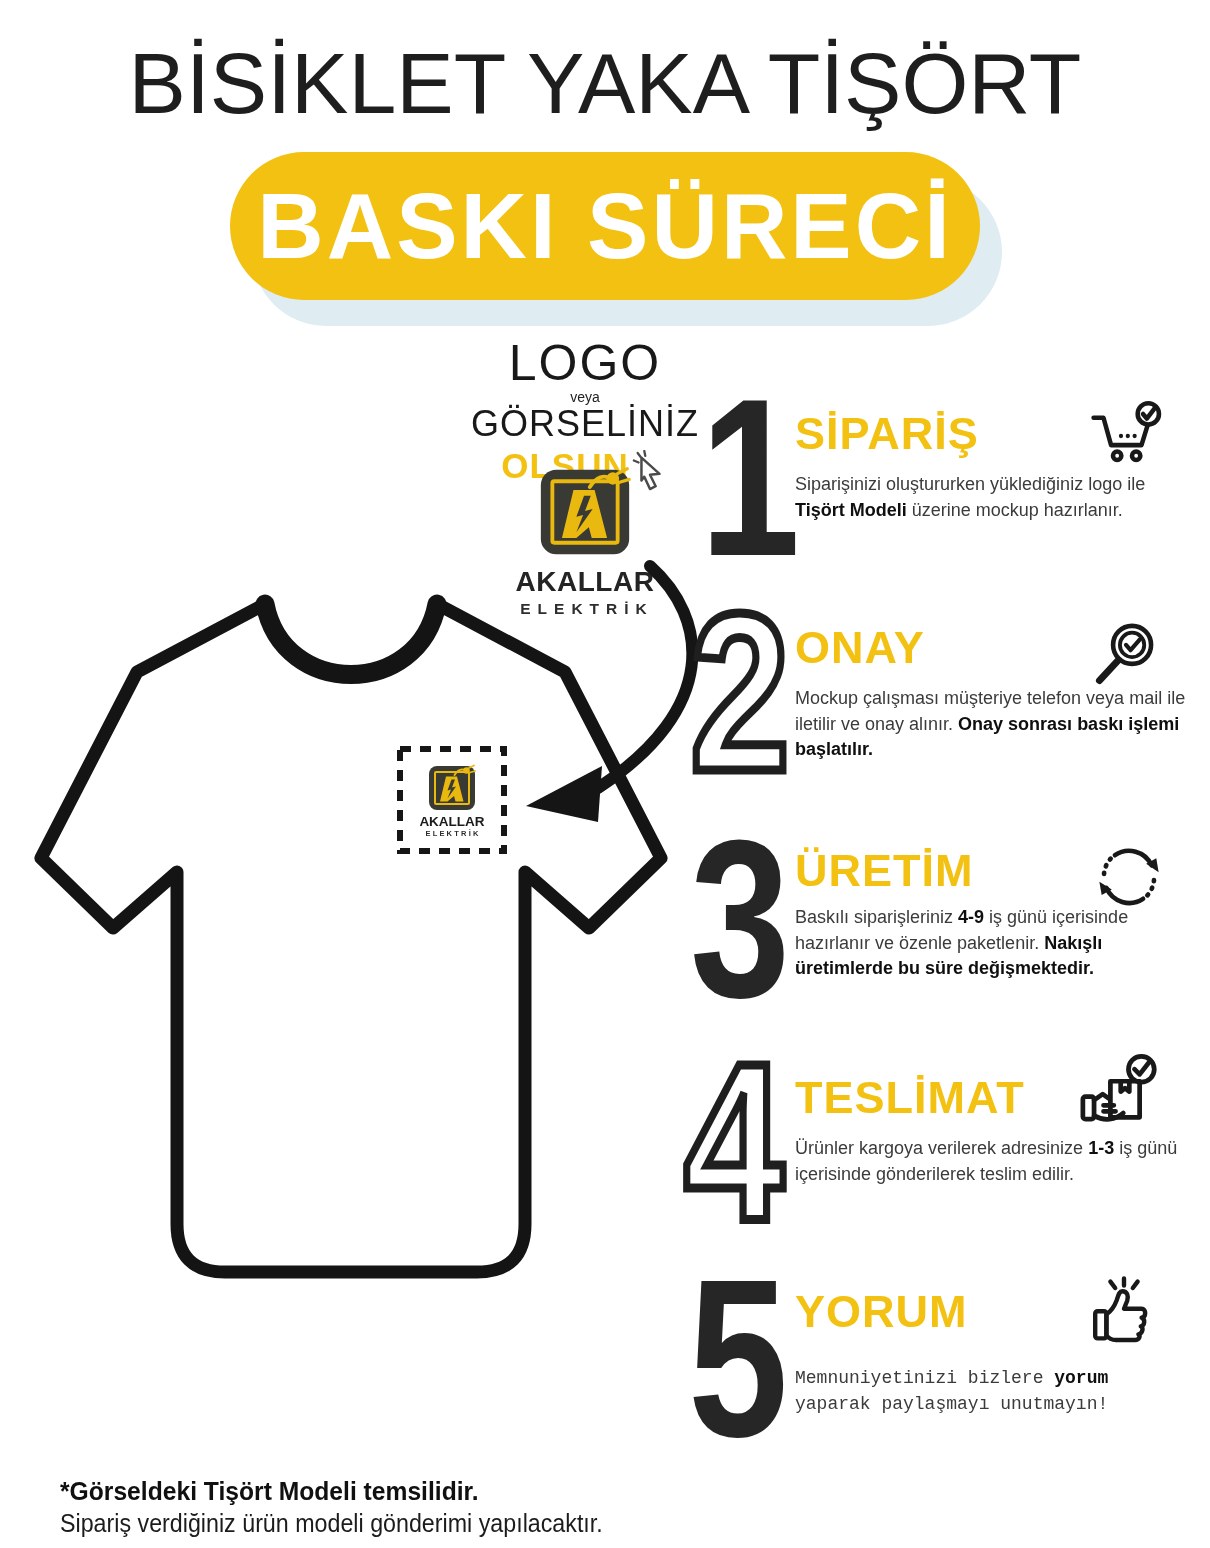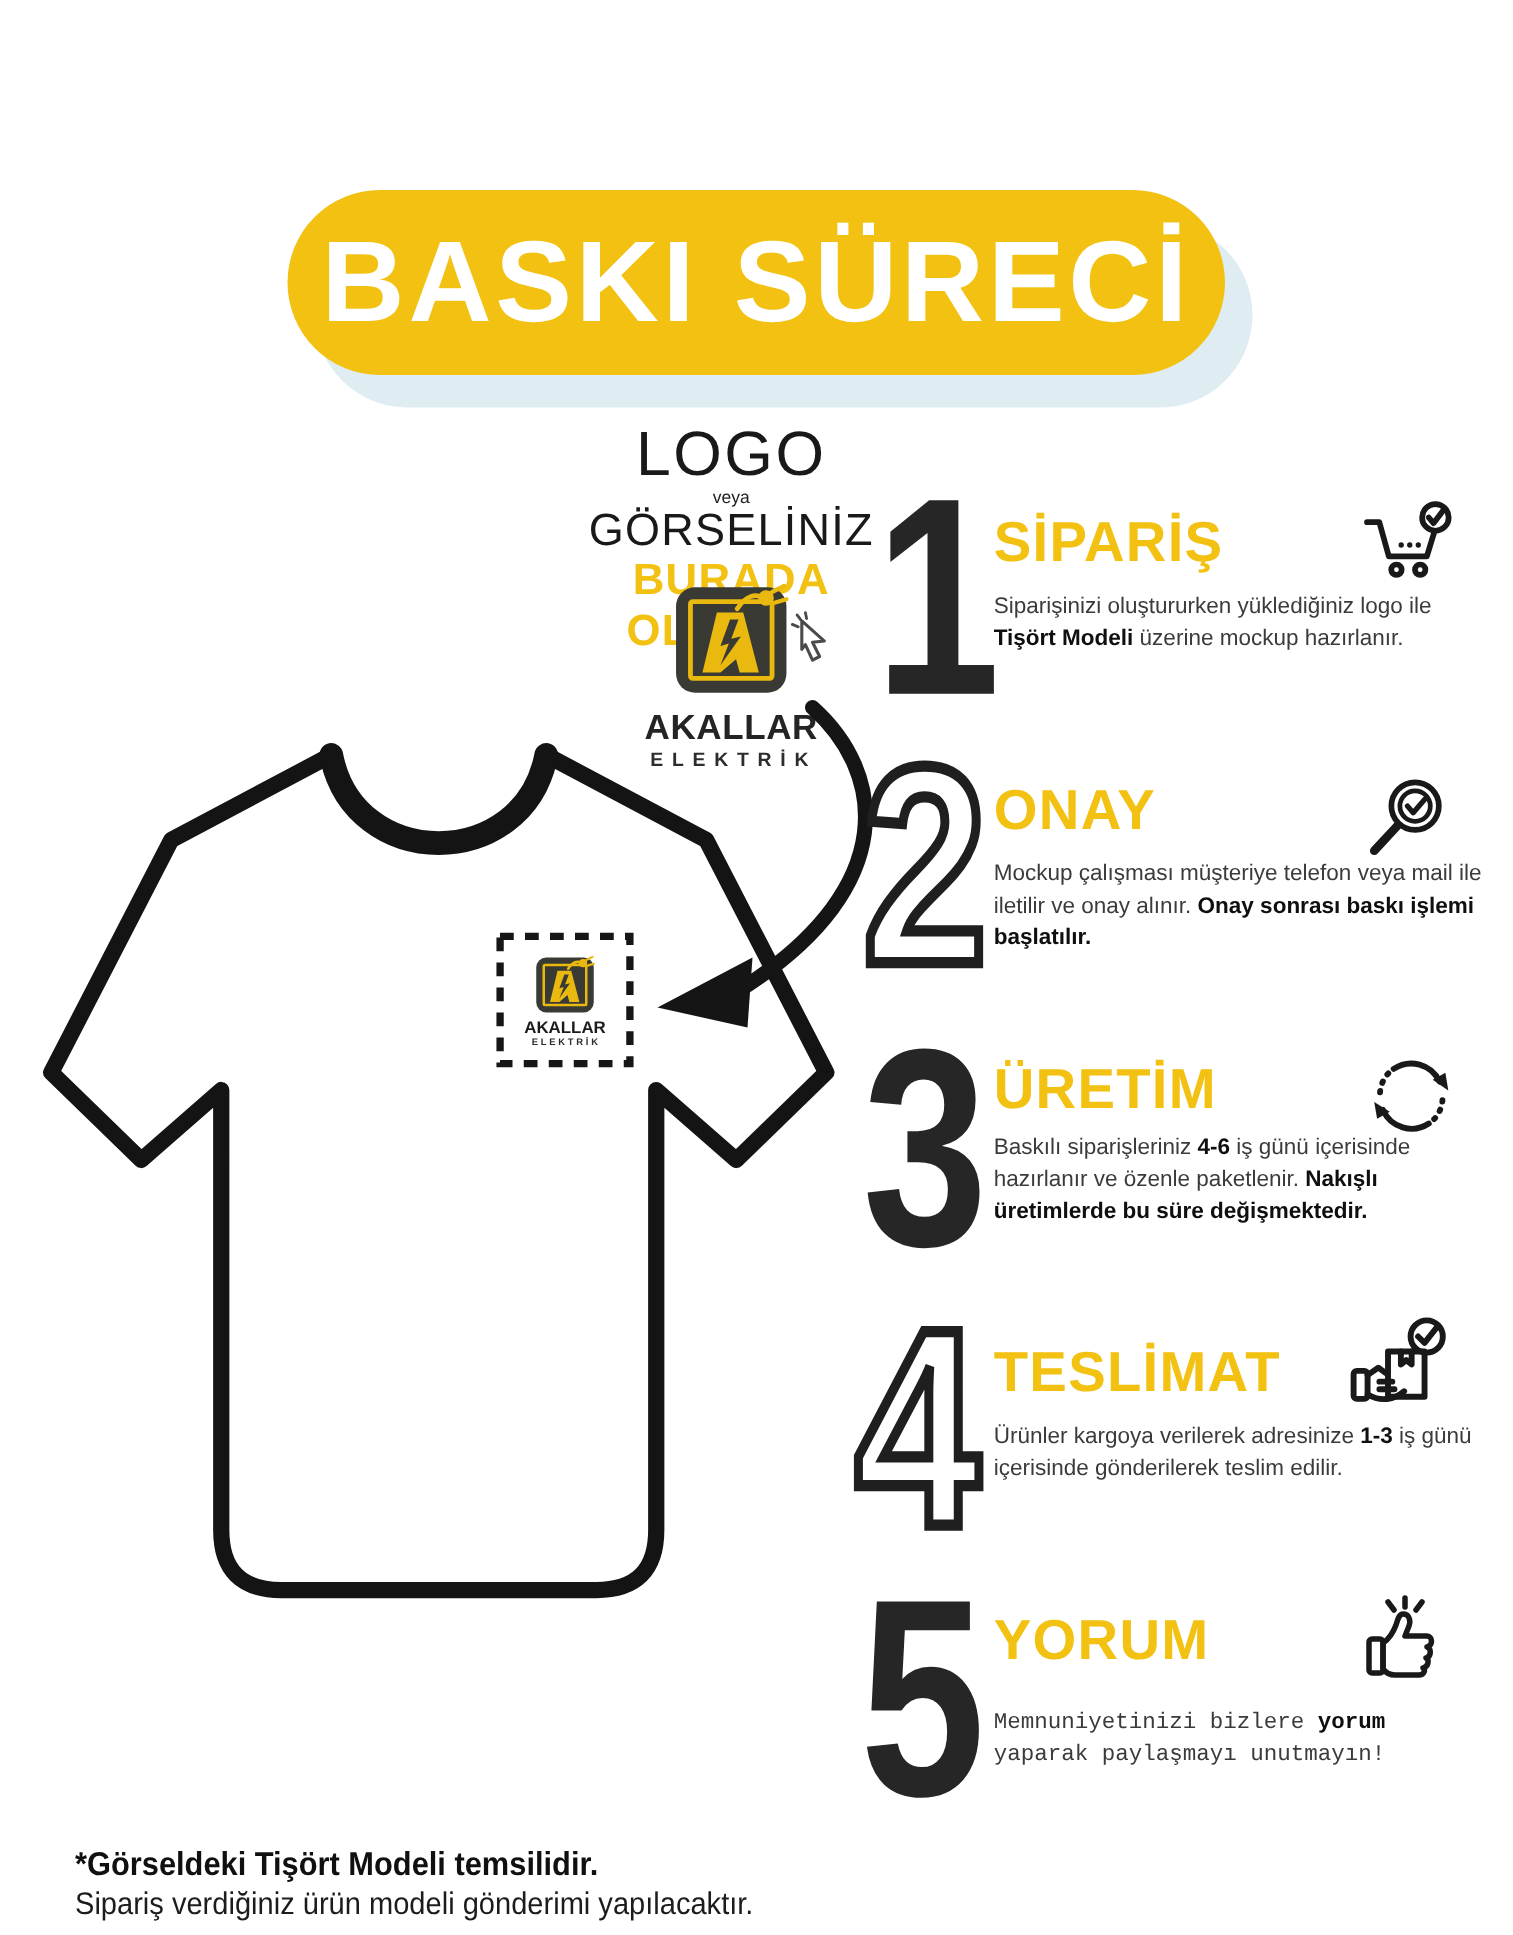--- a/index.html
+++ b/index.html
@@ -73,30 +73,30 @@
   .footer{position:absolute;left:60px;top:1476px;transform:scaleX(.93);transform-origin:left top;color:#101010;line-height:1.2;}
   .footer .f1{font-size:26.5px;font-weight:700;}
   .footer .f2{font-size:25px;font-weight:400;color:#1c1c1c;}
   svg{display:block;}
 </style>
 </head>
 <body>
 
 <div class="page">
 
+  <div class="page-title">BİSİKLET YAKA TİŞÖRT</div>
 
   <div class="badge">
     <span class="badge-label">BASKI SÜRECİ</span>
   </div>
 
   <div class="ph-note">
     <div class="ph-line1">LOGO</div>
     <div class="ph-line2">veya</div>
     <div class="ph-line3">GÖRSELİNİZ</div>
-    <div class="ph-line4">BURADA</div>
     <div class="ph-line5">
       <span>OLSUN</span>
       <svg class="cursor-svg" width="38" height="42" viewBox="0 0 40 44">
         <g stroke="#4a4a4a" stroke-width="2.4" stroke-linecap="round" fill="none">
           <path d="M7 3 L10 7"></path>
             <path d="M3 11 L8 13"></path>
             <path d="M14 1 L15 6"></path>
         </g>
         <polygon points="11,8 30,25 20,26 26,38 20,41 14,28 11,32" fill="#fff" stroke="#4a4a4a" stroke-width="2.6" stroke-linejoin="round"></polygon>
       </svg>
@@ -186,21 +186,21 @@
     <svg class="step-icon" style="left:1090px;top:838px;" width="78" height="78" viewBox="0 0 100 100">
       <g fill="none" stroke="#191919" stroke-width="6" stroke-linecap="round">
         <path d="M32 22 A32 32 0 0 1 79 35"></path>
         <path d="M18 46 A32 32 0 0 1 27 26" stroke-dasharray="1.5 8.5"></path>
         <path d="M68 78 A32 32 0 0 1 21 64"></path>
         <path d="M82 54 A32 32 0 0 1 73 74" stroke-dasharray="1.5 8.5"></path>
       </g>
       <polygon points="88,44 72,33 85,26" fill="#191919"></polygon>
       <polygon points="12,56 28,66 15,73" fill="#191919"></polygon>
     </svg>
-    <div class="step-body" style="left:795px;top:905px;width:405px;"><span>Baskılı siparişleriniz </span><b>4-6</b><span> iş günü içerisinde hazırlanır ve özenle paketlenir. </span><b>Nakışlı üretimlerde bu süre değişmektedir.</b></div>
+    <div class="step-body" style="left:795px;top:905px;width:405px;"><span>Baskılı siparişleriniz </span><b>4-9</b><span> iş günü içerisinde hazırlanır ve özenle paketlenir. </span><b>Nakışlı üretimlerde bu süre değişmektedir.</b></div>
   </div>
 
   <div>
     <div class="step-num outline" style="left:684px;top:1030px;">4</div>
     <div class="step-title" style="left:795px;top:1072px;">TESLİMAT</div>
     <svg class="step-icon" style="left:1076px;top:1052px;" width="86" height="86" viewBox="0 0 100 100">
       <circle cx="76" cy="20" r="15" fill="#fff" stroke="#191919" stroke-width="5.5"></circle>
       <path d="M68 20 L74 26 L85 12" fill="none" stroke="#191919" stroke-width="5.5" stroke-linecap="round" stroke-linejoin="round"></path>
       <g fill="none" stroke="#191919" stroke-width="5.5" stroke-linecap="round" stroke-linejoin="round">
         <path d="M40 34 H74 V76 H40 Z"></path>

